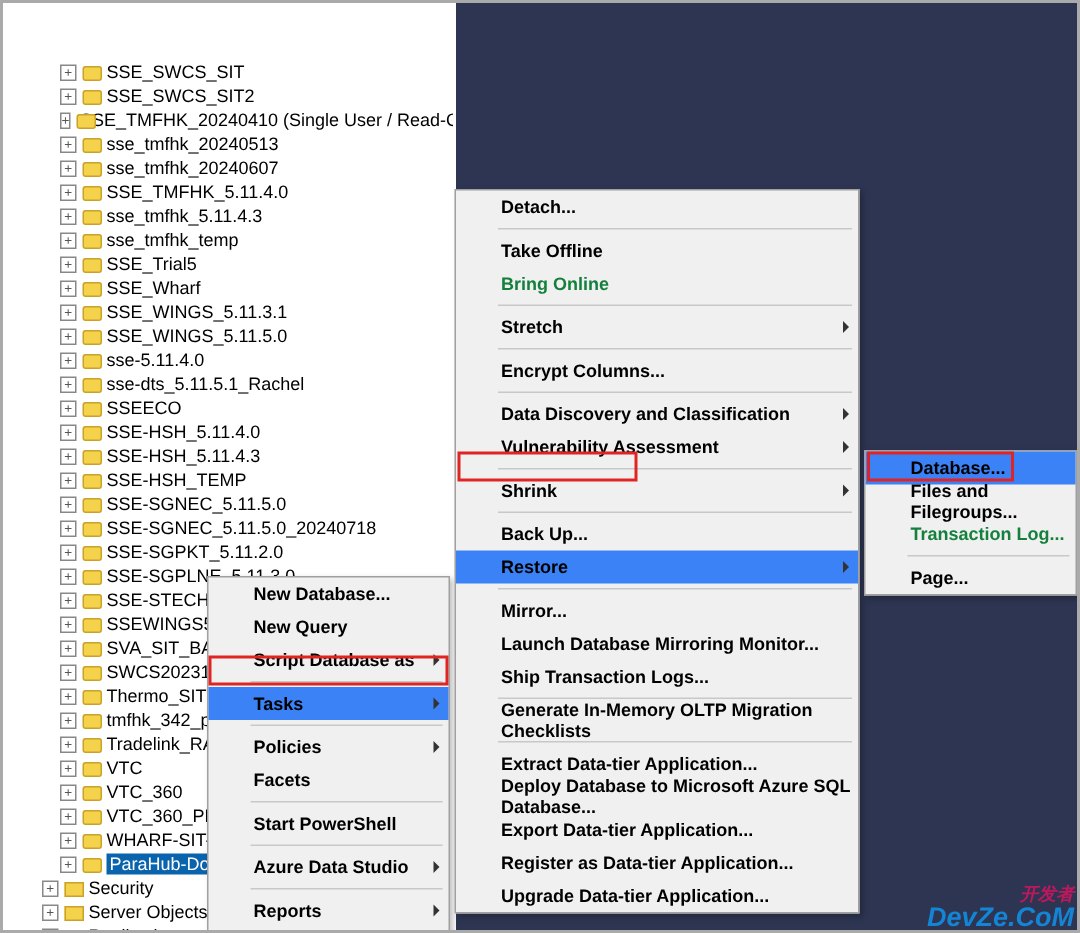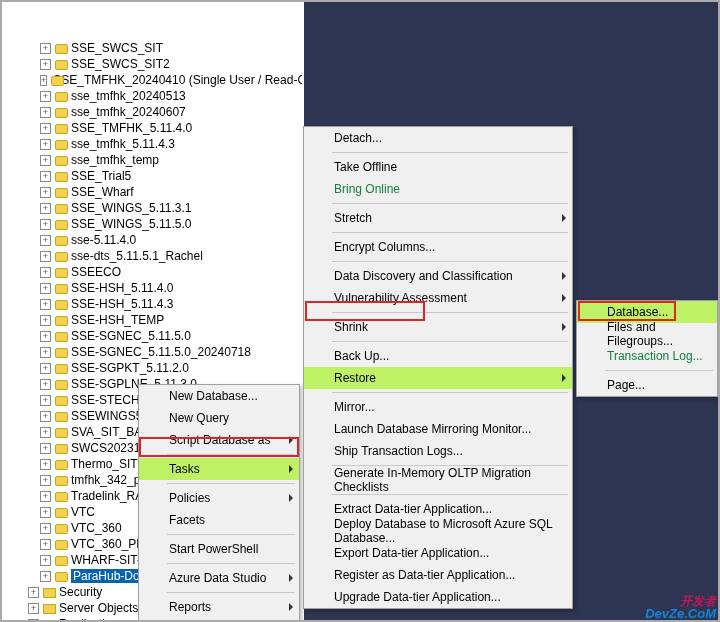--- a/index.html
+++ b/index.html
@@ -12,35 +12,35 @@
 .tree-item.d2 { padding-left: 38px; }
 .expander { width: 11px; height: 11px; border: 1px solid #888; display: flex; align-items: center; justify-content: center; font-size: 9px; line-height: 1; color: #555; margin-right: 3px; background: #fff; }
 .expander.plus::before { content: "+"; }
 .db-icon { width: 14px; height: 12px; position: relative; margin-right: 3px; }
 .db-icon::before { content: ""; position: absolute; left: 1px; top: 2px; width: 11px; height: 8px; background: #f4d24b; border: 1px solid #c9a227; border-radius: 2px; }
 .folder-icon { width: 14px; height: 12px; position: relative; margin-right: 3px; }
 .folder-icon::before { content: ""; position: absolute; left: 1px; top: 2px; width: 11px; height: 8px; background: #f4d24b; border: 1px solid #c9a227; }
 .tree-label { color: #000; }
 .tree-label.selected { background: #0a64ad; color: #fff; padding: 0 2px; }
 .ctx-menu { position: absolute; background: #f0f0f0; border: 1px solid #a0a0a0; box-shadow: 2px 2px 4px rgba(0,0,0,0.25); }
-.menu-item { display: flex; align-items: center; height: 22px; padding-left: 30px; position: relative; cursor: default; }
+.menu-item { display: flex; align-items: center; height: 22px; padding-left: 30px; position: relative; cursor: default; font-weight: bold; }
 .menu-item.disabled { color: #15803d; }
-.menu-item.highlight { background: #bef264; }
+.menu-item.highlight { background: #3b82f6; }
 .menu-item.has-sub::after { content: ""; position: absolute; right: 6px; top: 7px; border-left: 4px solid #333; border-top: 4px solid transparent; border-bottom: 4px solid transparent; }
 .menu-sep { height: 1px; background: #c8c8c8; margin: 3px 4px 3px 28px; }
 .menu1 { left: 138px; top: 384px; width: 162px; }
 .menu2 { left: 303px; top: 126px; width: 270px; }
 .menu3 { left: 576px; top: 300px; width: 142px; }
 .red-box { position: absolute; border: 2px solid #e02424; pointer-events: none; }
 .rb1 { left: 139px; top: 437px; width: 160px; height: 20px; }
 .rb2 { left: 305px; top: 301px; width: 120px; height: 20px; }
 .rb3 { left: 578px; top: 301px; width: 98px; height: 20px; }
 .watermark { position: absolute; right: 4px; bottom: 2px; color: #1485d4; font-size: 22px; font-weight: 600; font-style: italic; line-height: 1; text-align: right; pointer-events: none; }
 .watermark .d { color: #be185d; }
-.watermark .sub { font-size: 13px; }
+.watermark .sub { font-size: 18px; }
 </style>
 </head>
 <body>
 
 <div class="right-bg"></div>
 
 <div class="tree-pane">
   <div id="tree-host">
       <div class="tree-item d2">
         <span class="expander plus"></span>

